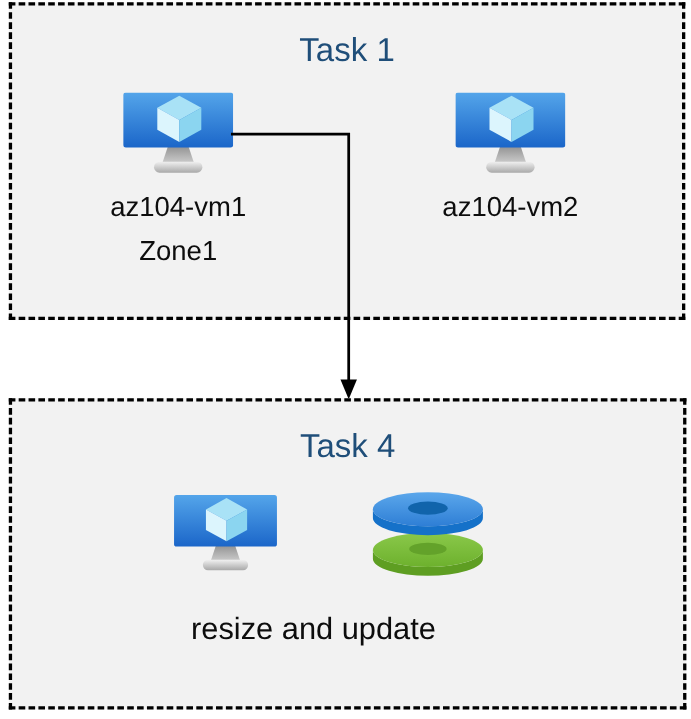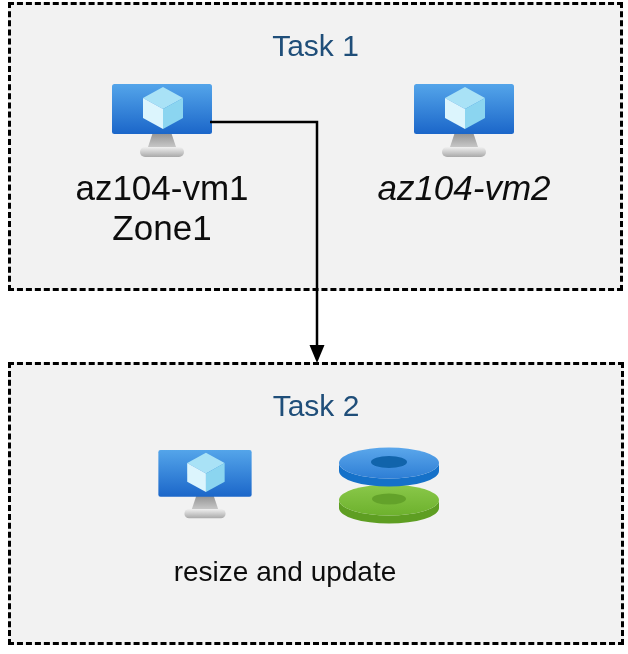--- a/index.html
+++ b/index.html
@@ -30,28 +30,28 @@
 
   .vm-group {
     position: absolute;
     top: 84px;
     width: 264px;
     display: flex;
     flex-direction: column;
     align-items: center;
   }
   .vm-group.vm1 { left: 30px; }
-  .vm-group.vm2 { left: 332px; font-style: italic; }
+  .vm-group.vm2 { left: 332px; }
 
   .vm-icon { width: 100px; height: 78px; }
 
   .vm-label {
     margin-top: 6px;
     text-align: center;
-    font-size: 35px;
+    font-size: 25px;
     line-height: 40px;
     color: var(--label-text, #0d0d0d);
   }
   .vm-label span { display: block; }
 
   .connector {
     position: absolute;
     left: 0; top: 0;
     width: 628px; height: 654px;
     pointer-events: none;
@@ -140,21 +140,21 @@
       <span>az104-vm2</span>
     </div>
   </div>
 
   <svg class="connector" viewBox="0 0 628 654">
     <path d="M210 122 H317 V346" fill="none" stroke="#000000" stroke-width="2.5"></path>
     <polygon points="309.5,345 324.5,345 317,363" fill="#000000"></polygon>
   </svg>
 
   <section class="task-box task2">
-    <h2 class="task-title">Task 2</h2>
+    <h2 class="task-title">Task 4</h2>
   </section>
 
   <svg class="t2-vm-icon" viewBox="0 0 100 78">
     <use href="#vm-symbol"></use>
   </svg>
 
   <svg class="t2-disk-icon" viewBox="0 0 104 84">
     <use href="#disks-symbol"></use>
   </svg>
 

